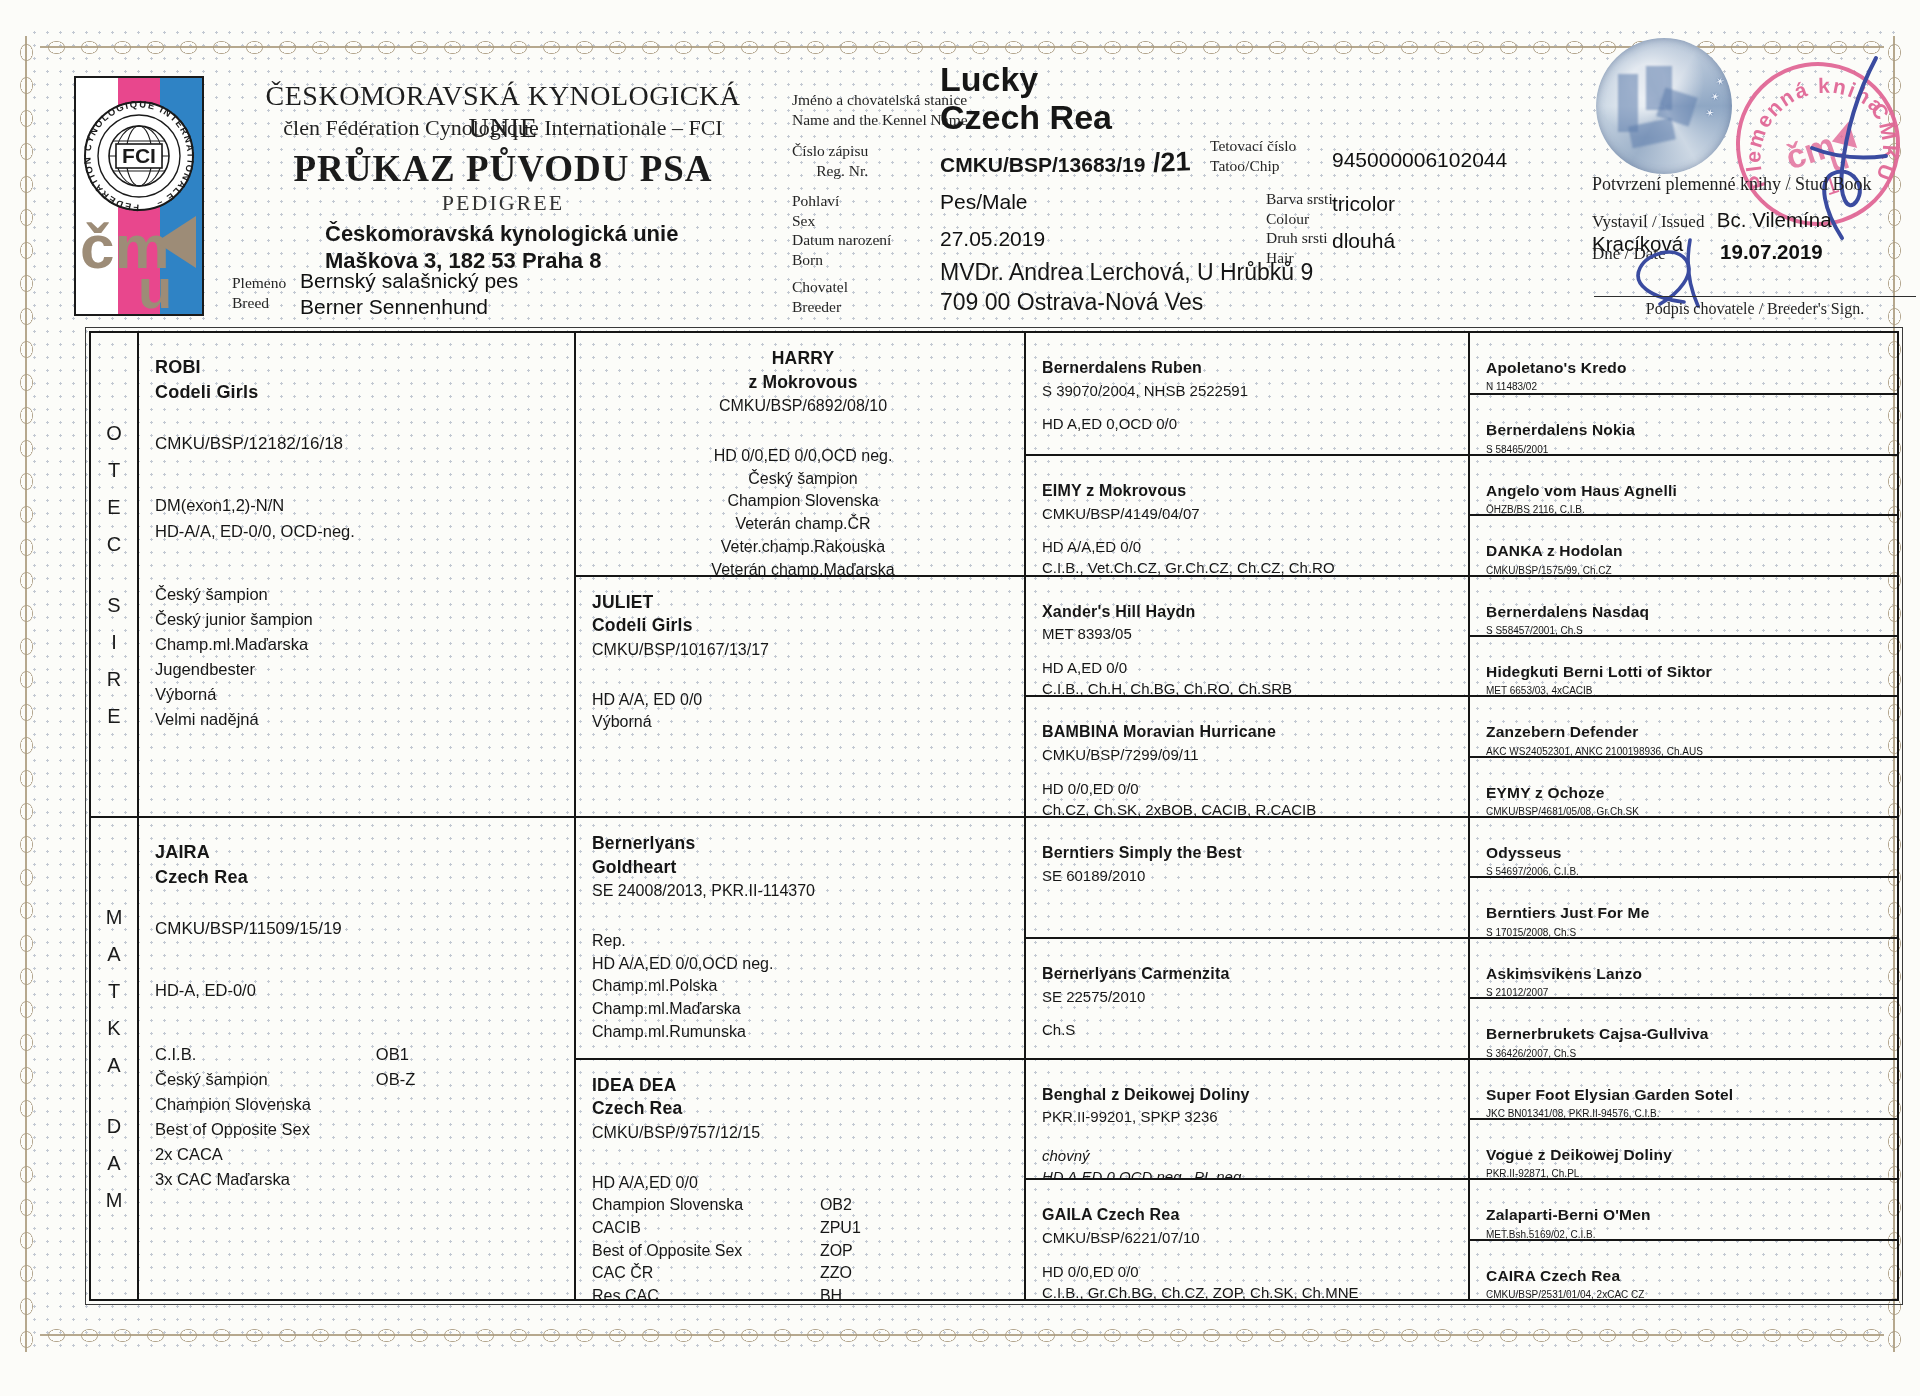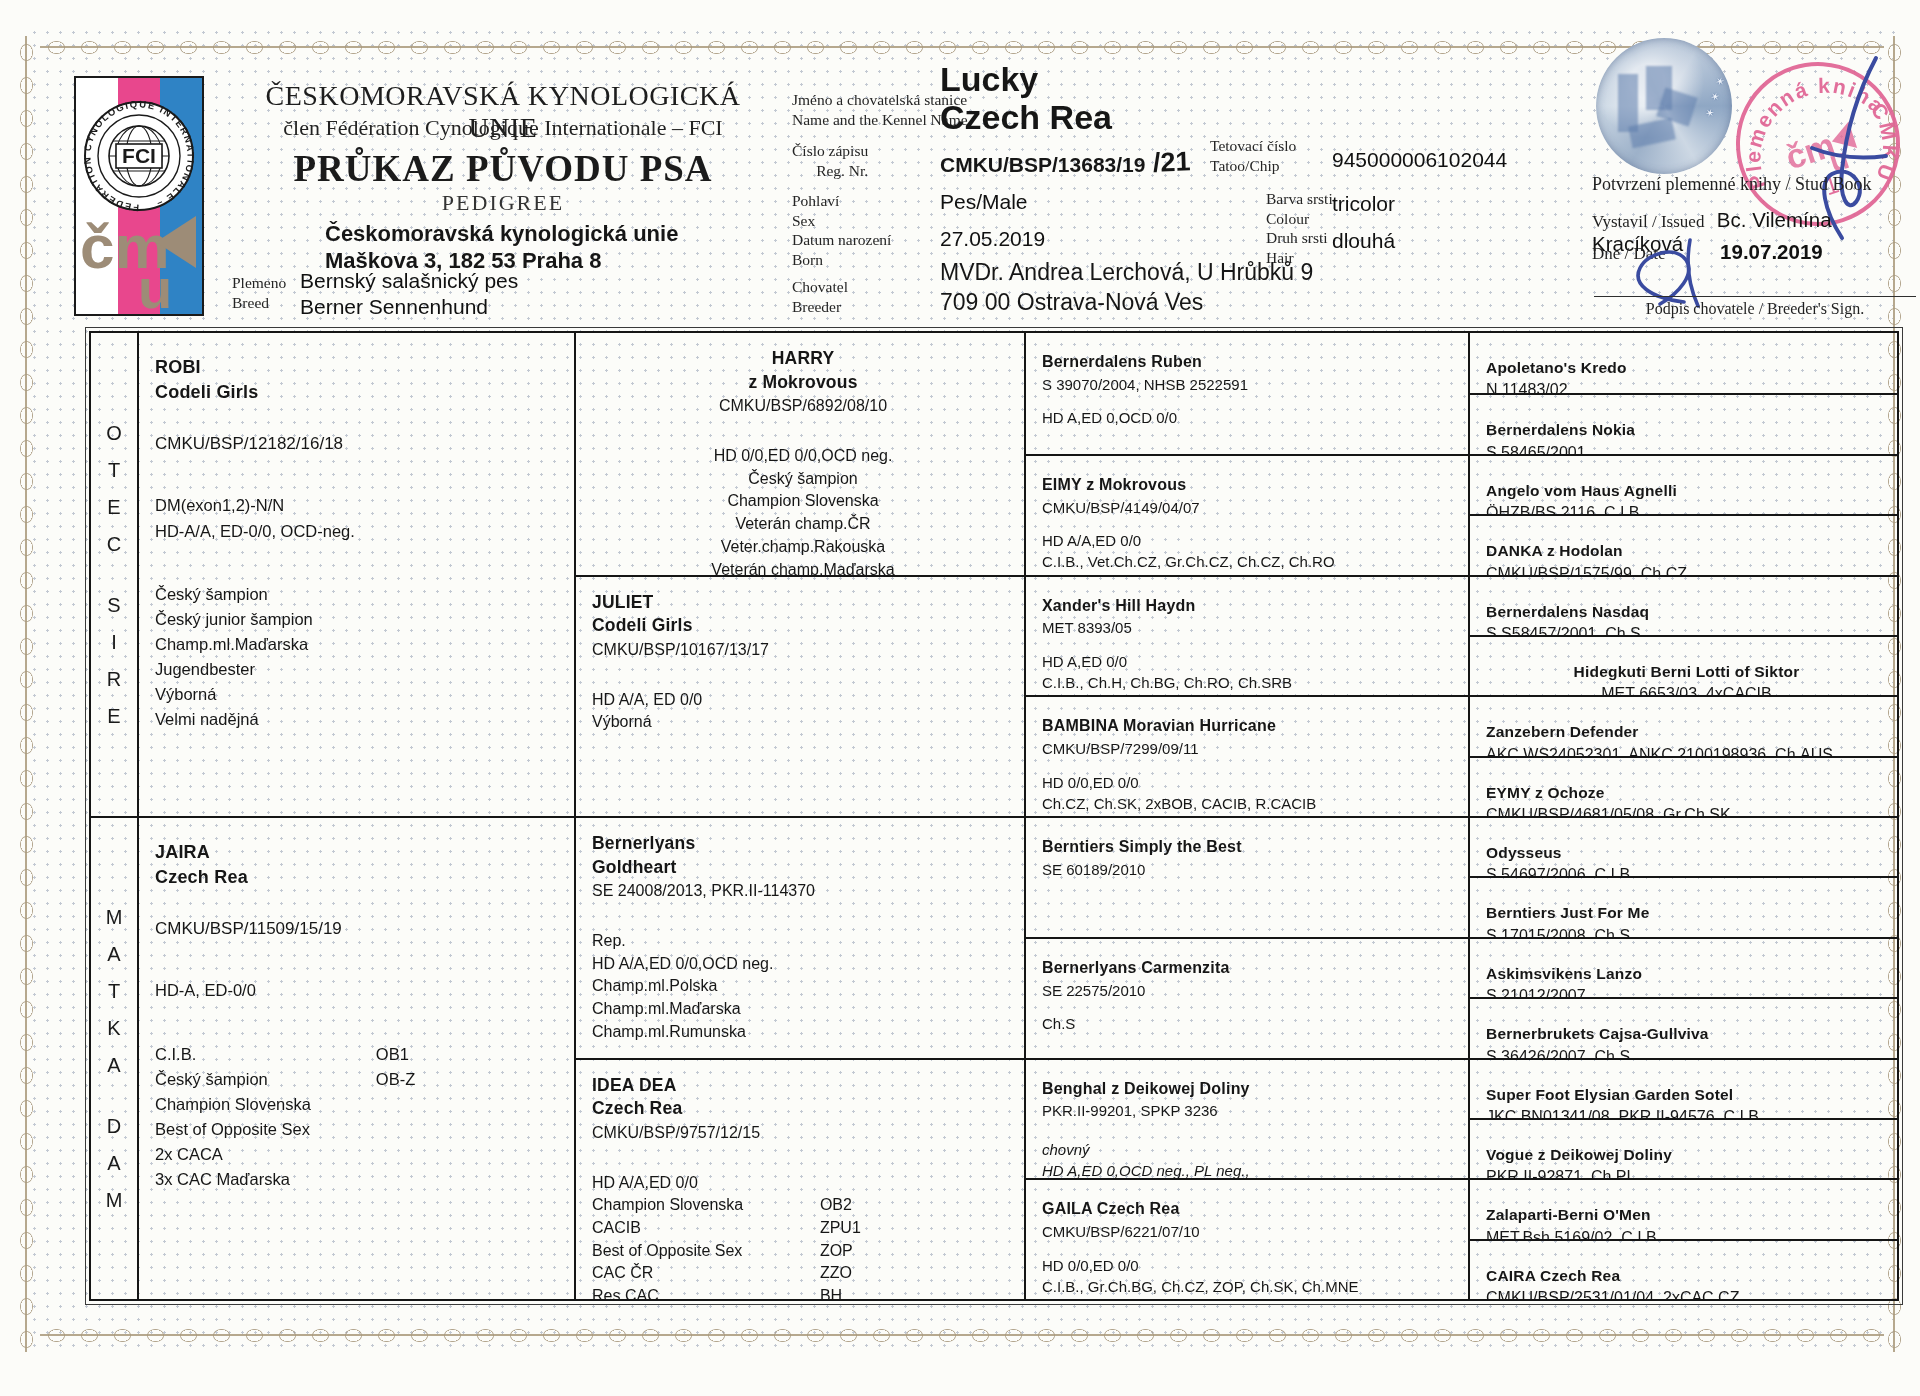--- a/index.html
+++ b/index.html
@@ -56,23 +56,23 @@
   .gen-p .a-block{margin-top:38px;font-size:16.5px;line-height:1.52;}
   .gen-p{padding-top:22px;}
   .gen-gp .a-name{font-size:17.5px;}
   .gen-gp .a-reg{margin-top:2px;}
   .gen-gp .a-block{margin-top:28px;line-height:1.42;}
   .gen-gp{padding-top:14px;}
   .gen-ggp .a-name{font-size:16px;line-height:1.3;}
   .gen-ggp .a-reg{font-size:15px;margin-top:2px;}
   .gen-ggp .a-block{font-size:15px;margin-top:13px;line-height:1.4;}
   .gen-ggp .a-block.tight{margin-top:18px;font-style:italic;}
-  .gen-ggp{padding-top:19px;}
+  .gen-ggp{padding-top:25px;}
   .gen-gggp .a-name{font-size:15.5px;line-height:1.25;}
-  .gen-gggp .a-reg{font-size:16px;margin-top:3px;}
+  .gen-gggp .a-reg{font-size:10px;margin-top:3px;}
   .gen-gggp{padding-top:25px;}
   
   .holo{position:absolute;left:1596px;top:38px;width:136px;height:136px;border-radius:50%;
      background:
        radial-gradient(circle at 38% 32%,rgba(255,255,255,.75) 0 14%,rgba(255,255,255,0) 45%),
        conic-gradient(from 210deg,#9db1c9,#c9d6e3,#8da5c2,#bccadb,#8fa7c4,#cdd8e4,#9db1c9);
      box-shadow:inset 0 0 8px rgba(60,80,120,.45);overflow:hidden;}
   .holo .hshape{position:absolute;background:#5d7cab;opacity:.55;filter:blur(1px);}
   .holo .hstars{position:absolute;right:10px;top:18px;color:#eef3fa;font-size:11px;line-height:1.5;
      text-shadow:0 0 2px #4a6a9a;transform:rotate(18deg);}
@@ -492,21 +492,21 @@
             <div class="">DANKA z Hodolan</div>
           </div>
           <div class="a-reg">CMKU/BSP/1575/99, Ch.CZ</div>
         </div>
         <div class="pcell gen-gggp" style="grid-area: 5 / 5 / span 1;">
           <div class="a-name">
             <div class="">Bernerdalens Nasdaq</div>
           </div>
           <div class="a-reg">S S58457/2001, Ch.S</div>
         </div>
-        <div class="pcell gen-gggp" style="grid-area: 6 / 5 / span 1; text-align: center;">
+        <div class="pcell gen-gggp" style="grid-area: 6 / 5 / span 1;">
           <div class="a-name">
             <div class="">Hidegkuti Berni Lotti of Siktor</div>
           </div>
           <div class="a-reg">MET 6653/03, 4xCACIB</div>
         </div>
         <div class="pcell gen-gggp" style="grid-area: 7 / 5 / span 1;">
           <div class="a-name">
             <div class="">Zanzebern Defender</div>
           </div>
           <div class="a-reg">AKC WS24052301, ANKC 2100198936, Ch.AUS</div>

